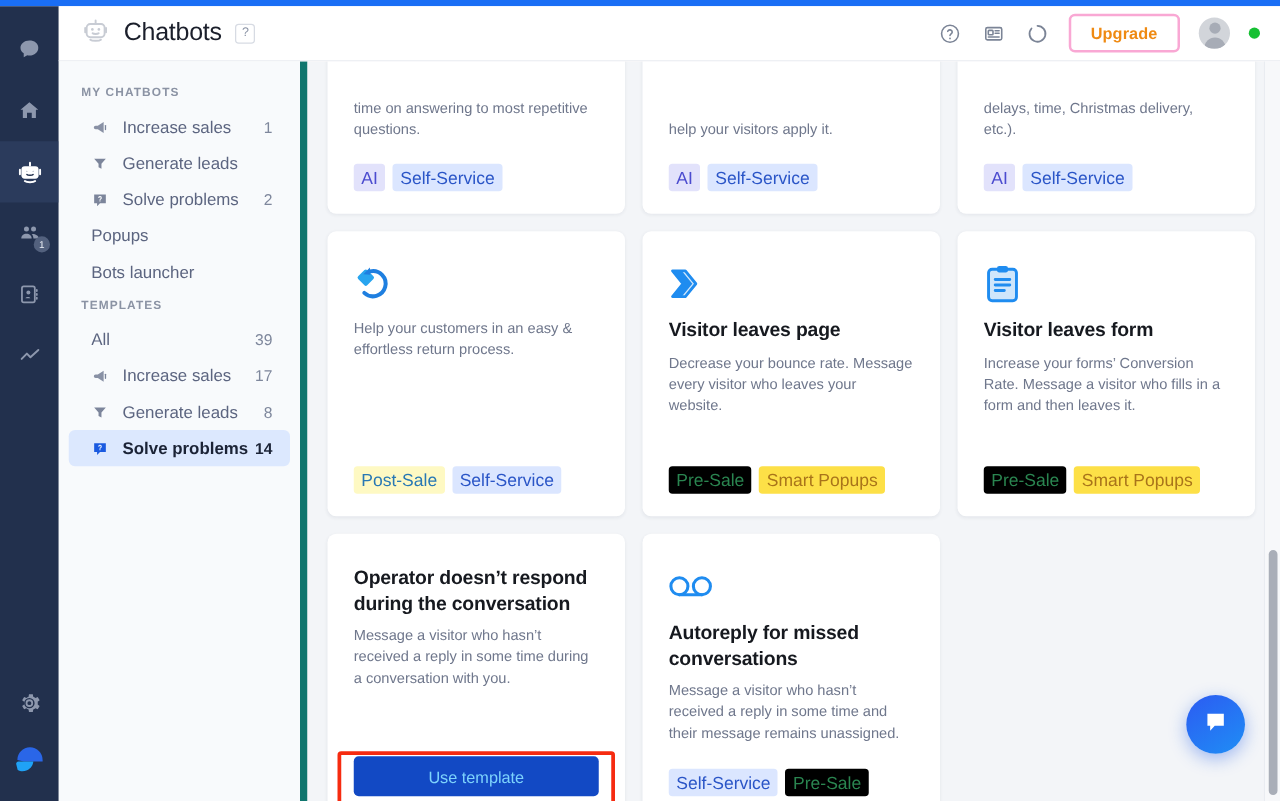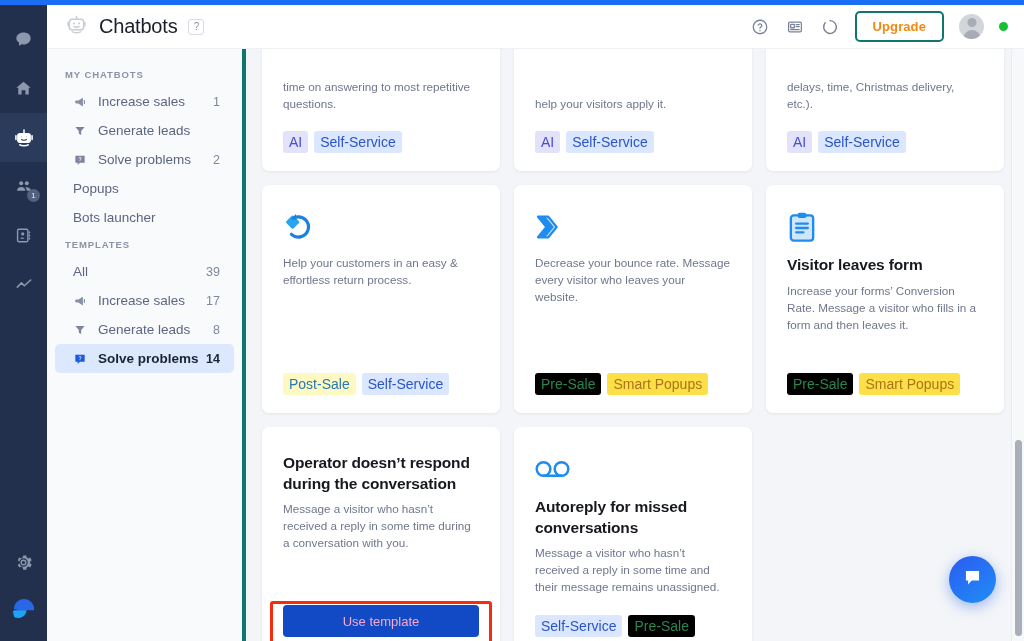--- a/index.html
+++ b/index.html
@@ -54,38 +54,38 @@
   .title-help {
     width:16px; height:16px; border:1px solid #d7dbe3; border-radius:3px;
     font-size:10px; color:#8a93a5; display:flex; align-items:center; justify-content:center;
     cursor:pointer; background:#fff;
   }
   .header-right {
     margin-left:auto; display:flex; align-items:center; gap:15px; padding-right:16px;
   }
   .hicon { width:20px; height:20px; display:flex; align-items:center; justify-content:center; cursor:pointer; color:#7b8496; }
   .upgrade-btn {
-    border:2px solid #0f766e; border-radius:5px;
+    border:2px solid #f9a8d4; border-radius:5px;
     color:#ef8a12; background:#fff;
     font-size:13px; font-weight:700;
     padding:6px 16px; cursor:pointer;
     letter-spacing:0.1px;
   }
   .avatar {
     width:25px; height:25px; border-radius:50%;
     background:#d2d5da; overflow:hidden; position:relative; cursor:pointer;
   }
   .avatar .head { position:absolute; left:50%; top:4px; transform:translateX(-50%); width:9px; height:9px; border-radius:50%; background:#a7acb6; }
   .avatar .body { position:absolute; left:50%; bottom:0; transform:translateX(-50%); width:17px; height:9px; border-radius:9px 9px 0 0; background:#a7acb6; }
   .status-dot { width:9px; height:9px; border-radius:50%; background:#16c033; }
 
   
   .subnav {
     position:absolute; top:49px; left:47px; width:199px; height:592px;
-    background:#f8fafc; border-right:4px solid #0f766e;
+    background:#f8fafc; border-right:6px solid #0f766e;
     padding-top:13px; overflow:hidden;
   }
   .nav-section {
     font-size:9.5px; font-weight:700; color:#8b93a4; letter-spacing:0.9px;
     padding:7px 0 7px 18px; text-transform:uppercase;
   }
   .nav-item {
     display:flex; align-items:center; height:29px;
     padding:0 14px 0 18px; margin:0 8px; border-radius:5px;
     cursor:pointer; color:#5c6580; font-size:13.5px;
@@ -128,21 +128,21 @@
     font-size:14px; border-radius:3px; padding:3px 6px; white-space:nowrap;
   }
   .tag.ai        { background:#e2e2fb; color:#4c4ccf; }
   .tag.selfserv  { background:#dbe6ff; color:#2a55c7; }
   .tag.postsale  { background:#fef9c3; color:#2878b4;text-align:center; }
   .tag.presale   { background:#000000; color:#2a8550; }
   .tag.popups    { background:#fde047; color:#a9741a; }
 
   .use-btn {
     margin-top:auto; width:100%; height:32px;
-    background:#1249c4; color:#f9a8d4; border:none; border-radius:4px;
+    background:#1249c4; color:#7dd3fc; border:none; border-radius:4px;
     font-size:13px; font-family:"Liberation Sans", sans-serif;
     cursor:pointer; display:flex; align-items:center; justify-content:center;
   }
   .hl-box {
     position:absolute; left:8px; right:8px; bottom:6px; height:48px;
     border:3px solid #f62b10; border-radius:3px; pointer-events:none;
   }
 
   
   .scrollbar {
@@ -430,20 +430,21 @@
         </div>
       </section>
 
       <section class="card">
         <div class="card-icon">
           <svg width="34" height="28" viewBox="0 0 36 30" fill="none">
             <path d="M3 4h11l9 11-9 11H3l9-11z" fill="#cfe6fb" stroke="#1f8cf0" stroke-width="2.4" stroke-linejoin="round"></path>
             <path d="M3 4h8l9 11-9 11H3l9-11z" fill="#1f8cf0"></path>
           </svg>
         </div>
+        <h3 class="card-title">Visitor leaves page</h3>
         <p class="card-desc">Decrease your bounce rate. Message every visitor who leaves your website.</p>
         <div class="card-foot">
           <span class="tag presale">Pre-Sale</span>
           <span class="tag popups">Smart Popups</span>
         </div>
       </section>
 
       <section class="card">
         <div class="card-icon">
           <svg width="30" height="33" viewBox="0 0 30 34" fill="none">

